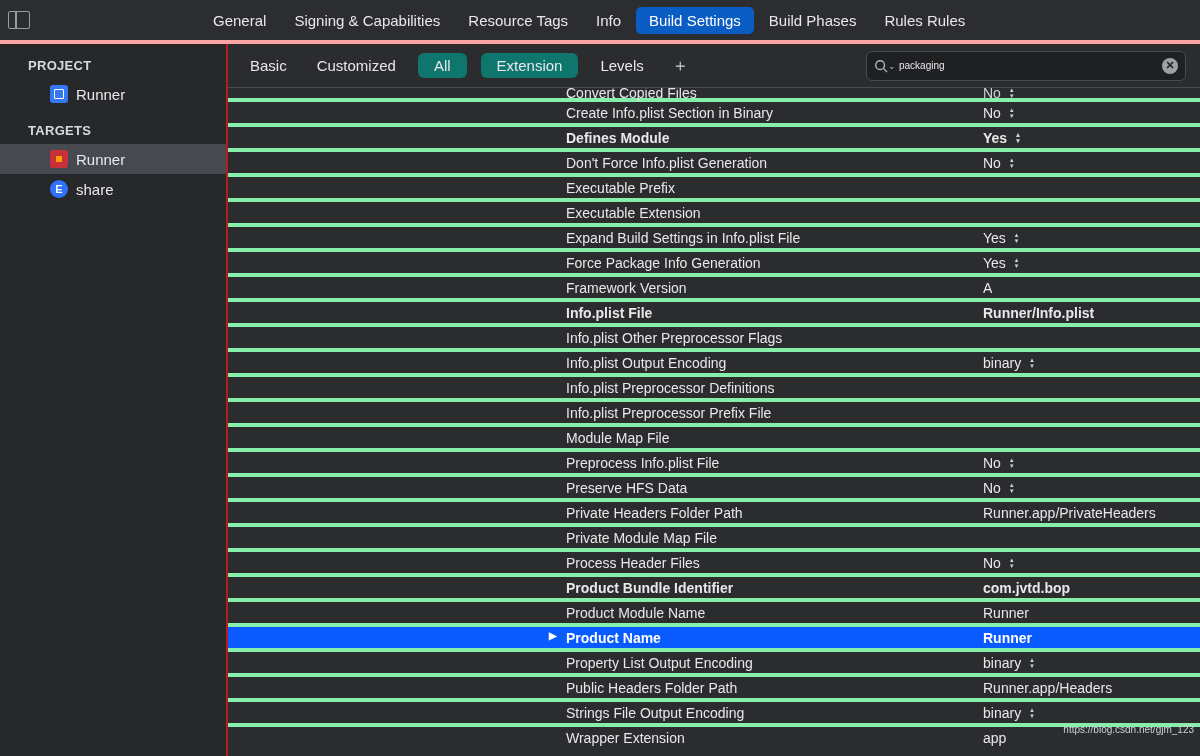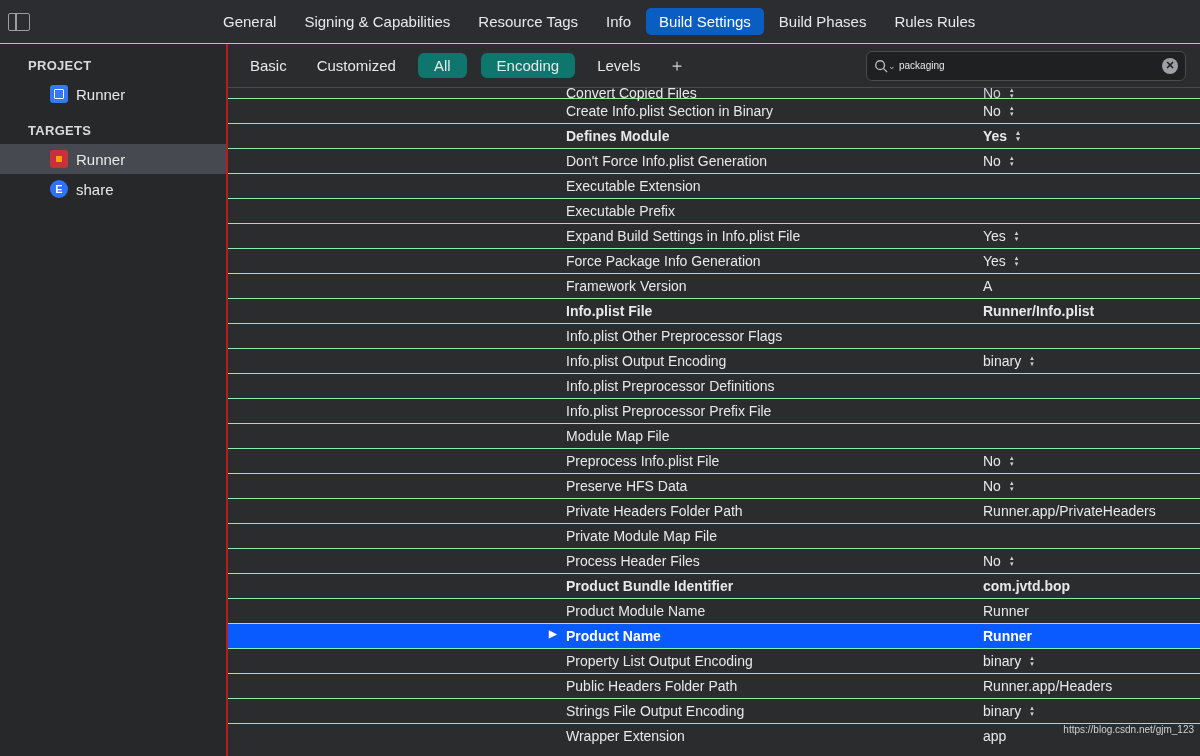--- a/index.html
+++ b/index.html
@@ -7,25 +7,25 @@
     font-family: -apple-system, BlinkMacSystemFont, "Helvetica Neue", Arial, sans-serif;
     background: #2a2c2e;
     color: #e8e8ea;
     width: 1200px; height: 756px;
     overflow: hidden;
     font-size: 15px;
   }
   .toolbar {
     height: 44px;
     background: #2b2d30;
-    border-bottom: 1px solid #fca5a5;
+    border-bottom: 4px solid #fca5a5;
     display: flex;
     align-items: center;
     padding: 0 8px;
-    gap: 14px;
+    gap: 4px;
   }
   .panel-icon {
     width: 22px; height: 18px;
     border: 1.5px solid #9a9c9e;
     border-radius: 2px;
     position: relative;
     margin-right: 6px;
   }
   .panel-icon::before {
     content: "";
@@ -135,21 +135,21 @@
     font-size: 11px; font-weight: 700;
   }
   .settings {
     flex: 1; overflow-y: auto;
     scrollbar-width: thin;
   }
   .settings::-webkit-scrollbar { width: 14px; }
   .settings::-webkit-scrollbar-thumb { background: #5a5c60; border-radius: 7px; border: 3px solid #2a2c2e; }
   .row {
     display: flex; align-items: center;
-    border-top: 1px solid #86efac;
+    border-top: 4px solid #86efac;
     height: 25px;
     font-size: 14px;
   }
   .row:first-child { border-top: none; }
   .row .label {
     width: 745px;
     padding-left: 338px;
     color: #e8e8ea;
     white-space: nowrap;
   }
@@ -218,21 +218,21 @@
   </div>
 
   <div class="main">
     <div class="filterbar">
       <span class="fb-item">Basic</span>
       <span class="fb-item">Customized</span>
       <span class="seg">
         <span class="seg-opt on">All</span>
       </span>
       <span class="seg">
-        <span class="seg-opt on">Encoding</span>
+        <span class="seg-opt on">Extension</span>
       </span>
       <span class="fb-item">Levels</span>
       <span class="plus">＋</span>
       <div class="searchwrap">
         <svg class="search-icon" viewBox="0 0 16 16">
             <circle cx="7" cy="7" r="5" fill="none" stroke="currentColor" stroke-width="1.6"></circle>
             <line x1="11" y1="11" x2="15" y2="15" stroke="currentColor" stroke-width="1.6"></line>
           </svg>
         <span class="search-caret">⌄</span>
         <input class="search" value="packaging" style="">
@@ -275,27 +275,27 @@
           <div class="label"><span class="label-inner"><span>Don't Force Info.plist Generation</span></span></div>
           <div class="value">
             <span>No</span>
             <span class="stepper">
               <span>▴</span>
               <span>▾</span>
             </span>
           </div>
         </div>
         <div class="row">
+          <div class="label"><span class="label-inner"><span>Executable Prefix</span></span></div>
+          <div class="value">
+            <span></span>
+          </div>
+        </div>
+        <div class="row">
           <div class="label"><span class="label-inner"><span>Executable Extension</span></span></div>
-          <div class="value">
-            <span></span>
-          </div>
-        </div>
-        <div class="row">
-          <div class="label"><span class="label-inner"><span>Executable Prefix</span></span></div>
           <div class="value">
             <span></span>
           </div>
         </div>
         <div class="row">
           <div class="label"><span class="label-inner"><span>Expand Build Settings in Info.plist File</span></span></div>
           <div class="value">
             <span>Yes</span>
             <span class="stepper">
               <span>▴</span>

